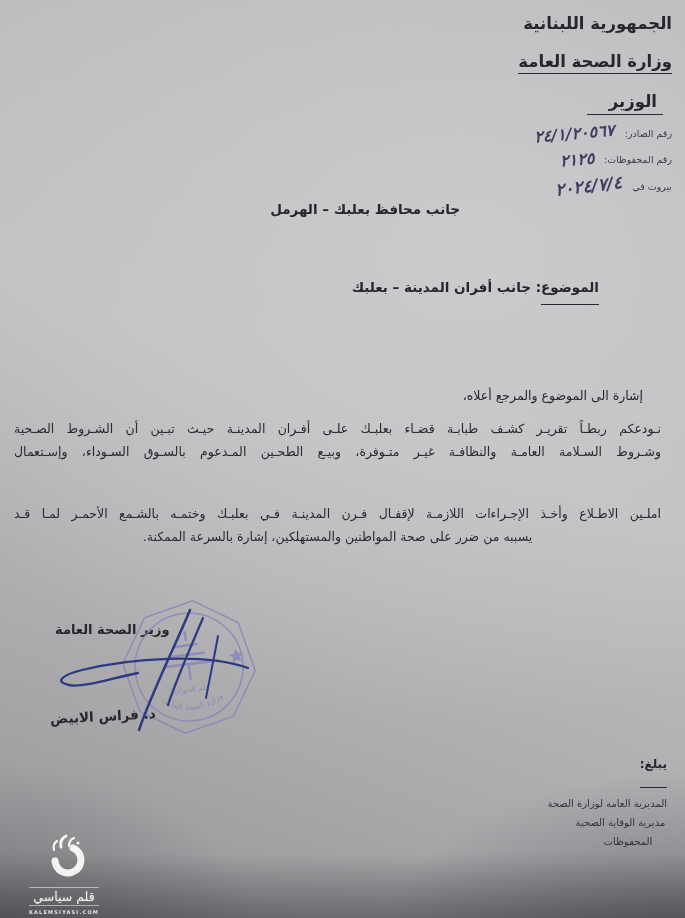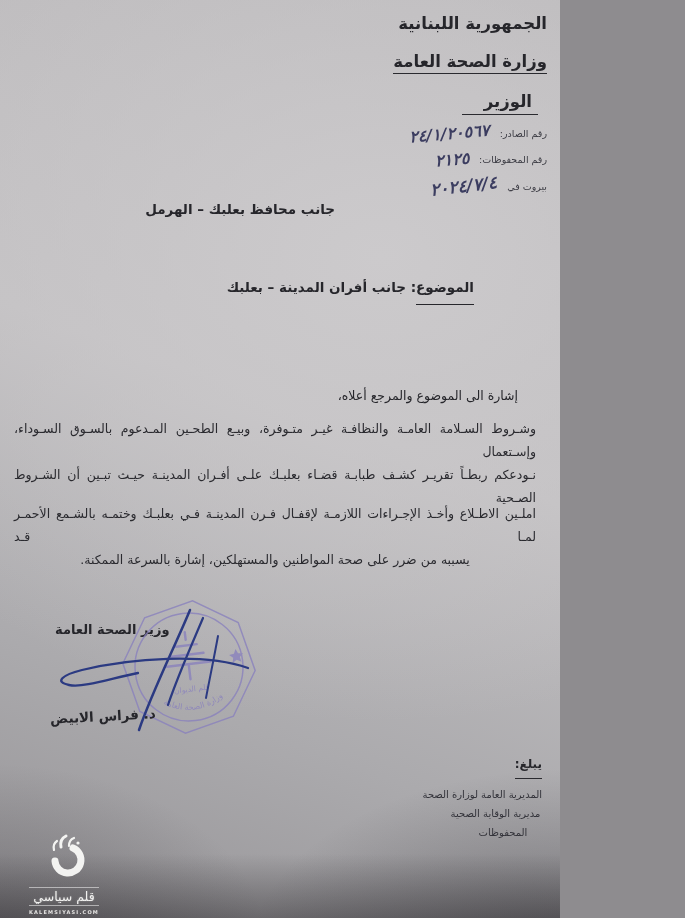--- a/index.html
+++ b/index.html
@@ -2,21 +2,21 @@
 <html lang="ar"><head>
 <meta charset="utf-8">
 <style>
   html,body{margin:0;padding:0;}
   body{
     width:685px;height:918px;overflow:hidden;
     font-family:"DejaVu Sans",sans-serif;
     background:#8e8c8f;
   }
   .photo{
-    position:relative;width:560px;height:918px;overflow:hidden;
+    position:relative;width:685px;height:918px;overflow:hidden;
     background:
       linear-gradient(to bottom, rgba(0,0,0,0) 93%, rgba(30,28,32,.40) 100%),
       radial-gradient(ellipse 520px 300px at 102% 104%, rgba(45,43,48,.45), rgba(0,0,0,0) 62%),
       radial-gradient(ellipse 430px 280px at -2% 103%, rgba(60,58,63,.42), rgba(0,0,0,0) 65%),
       radial-gradient(ellipse 820px 620px at 68% 28%, #cccacc 0%, rgba(0,0,0,0) 75%),
       linear-gradient(200deg,#bab8ba 0%,#c2c0c2 45%,#abaaad 75%,#969497 100%);
     color:#26262b;
     direction:rtl;
   }
   .hdr{position:absolute;right:13px;text-align:right;font-weight:bold;font-size:16.5px;letter-spacing:.2px;}
@@ -42,21 +42,21 @@
   .para.p1{top:417px;}
   .para.p2{top:502px;}
   .jline{text-align:justify;text-align-last:justify;}
   .rline{text-align:right;}
   .cline{text-align:center;}
   .sig-title{position:absolute;top:622px;left:55px;font-weight:bold;font-size:13px;white-space:nowrap;}
   .sig-name{position:absolute;top:708px;left:50px;font-weight:bold;font-size:13.5px;white-space:nowrap;transform:rotate(-3deg);}
   .stamp-wrap{position:absolute;top:596px;left:118px;width:142px;height:142px;transform:rotate(-7deg);opacity:.8;}
   .sig-wrap{position:absolute;top:608px;left:40px;width:225px;height:125px;}
   .notify{position:absolute;top:753px;right:18px;text-align:right;}
-  .notify-label{font-size:12px;font-weight:bold;border-bottom:1.4px solid #2a2a2f;padding-bottom:7px;display:inline-block;}
+  .notify-label{font-size:12px;font-weight:bold;border-bottom:1.4px solid #2a2a2f;padding-bottom:16px;display:inline-block;}
   .notify-items{margin-top:10px;font-size:10px;color:#33333a;display:flex;flex-direction:column;gap:8px;align-items:flex-end;}
   .notify-items .ni0{padding-left:0;}
   .notify-items .ni1{padding-left:28px;}
   .notify-items .ni2{padding-left:56px;}
   .wm{position:absolute;left:16px;top:833px;width:96px;text-align:center;direction:ltr;opacity:.92;}
   .wm-title{color:#fdfdfb;font-size:12.5px;font-weight:normal;margin-top:2px;
     text-shadow:0 0 2px rgba(255,255,255,.35);letter-spacing:1px;
     border-top:1px solid rgba(255,255,255,.55);border-bottom:1px solid rgba(255,255,255,.55);
     padding:1px 4px;display:inline-block;direction:rtl;}
   .wm-domain{color:#f2f1ef;font-size:5px;letter-spacing:1.2px;margin-top:3px;font-weight:bold;}
@@ -87,22 +87,22 @@
 
   <div class="addressee">جانب محافظ بعلبك – الهرمل</div>
 
   <div class="subj-line subject">
     <span class="subj-label">الموضوع</span><span>: جانب أفران المدينة – بعلبك</span>
   </div>
 
   <div class="salutation">إشارة الى الموضوع والمرجع أعلاه،</div>
 
   <div class="para p1">
+    <div class="jline">نـودعكم ربطـاً تقريـر كشـف طبابـة قضـاء بعلبـك علـى أفـران المدينـة حيـث تبـين أن الشـروط الصـحية</div>
     <div class="jline">وشـروط السـلامة العامـة والنظافـة غيـر متـوفرة، وبيـع الطحـين المـدعوم بالسـوق السـوداء، وإسـتعمال</div>
-    <div class="jline">نـودعكم ربطـاً تقريـر كشـف طبابـة قضـاء بعلبـك علـى أفـران المدينـة حيـث تبـين أن الشـروط الصـحية</div>
   </div>
 
   <div class="para p2">
     <div class="jline">املـين الاطـلاع وأخـذ الإجـراءات اللازمـة لإقفـال فـرن المدينـة فـي بعلبـك وختمـه بالشـمع الأحمـر لمـا قـد</div>
     <div class="cline">يسببه من ضرر على صحة المواطنين والمستهلكين، إشارة بالسرعة الممكنة.</div>
   </div>
 
   <div class="sig-title">وزير الصحة العامة</div>
 
   <div class="stamp-wrap">

